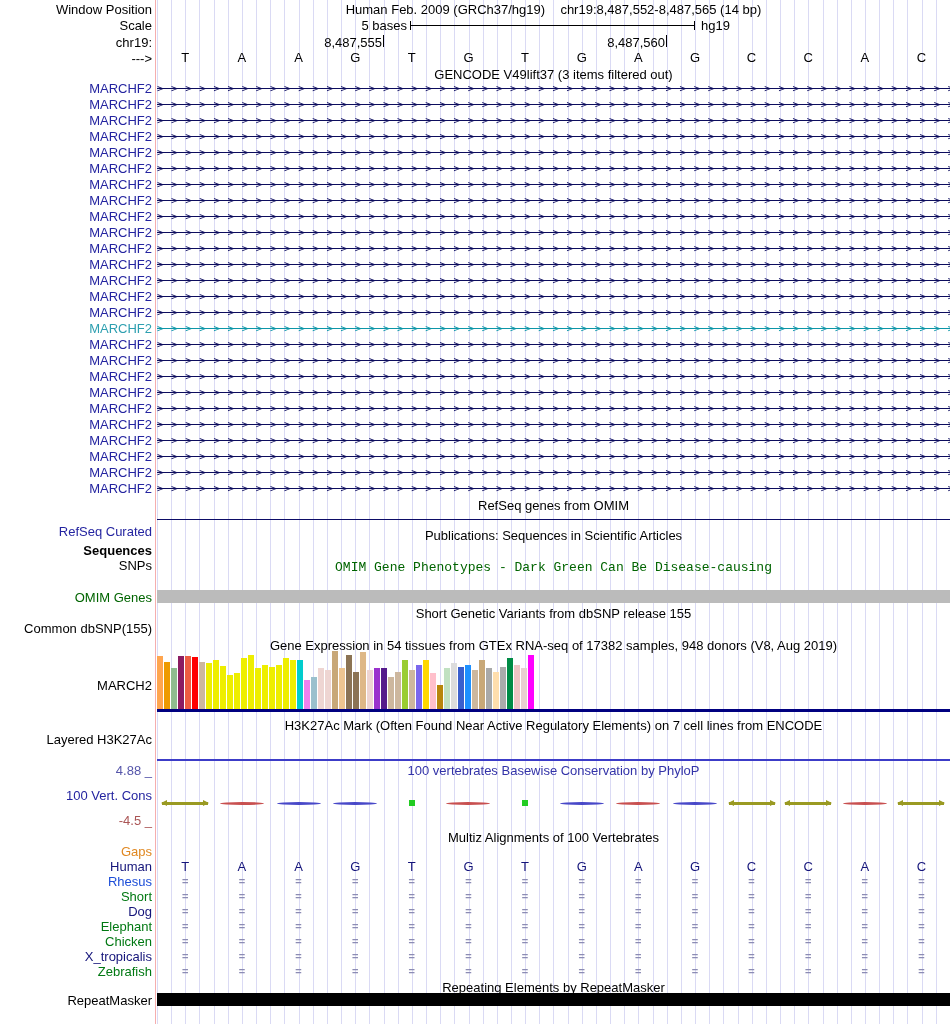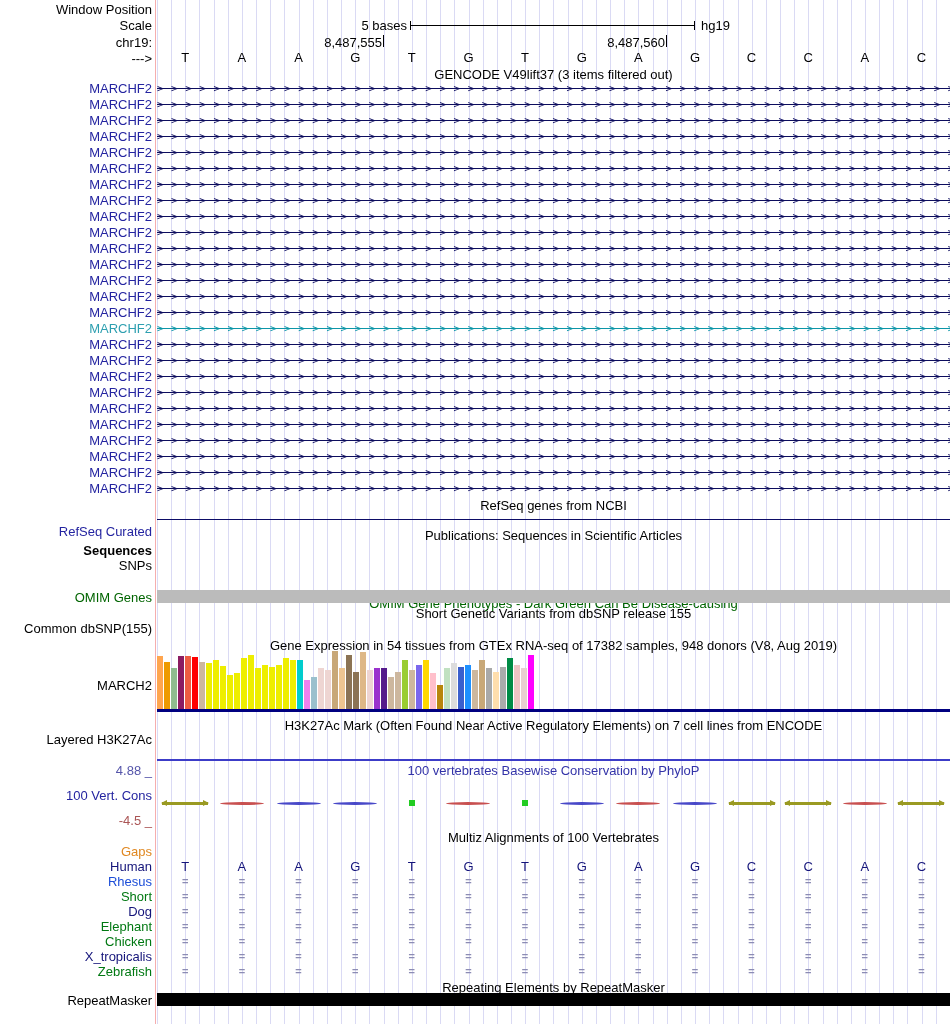--- a/index.html
+++ b/index.html
@@ -39,20 +39,25 @@
   .hdr-center { position:absolute; left:157px; width:793px; text-align:center; white-space:nowrap; }
 </style>
 </head>
 <body>
 
 <div id="canvas">
   <div class="grid"></div>
   <div class="pink-line"></div>
 
   <div class="llabel" style="top:2px">Window Position</div>
+  <div class="hdr-center" style="top:2px">
+    <span>Human Feb. 2009 (GRCh37/hg19)</span>
+    <span style="display:inline-block;width:8px"></span>
+    <span>chr19:8,487,552-8,487,565 (14 bp)</span>
+  </div>
 
   <div class="llabel" style="top:18px">Scale</div>
   <div style="position:absolute; right:543px; top:18px; height:15px; line-height:15px;">5 bases</div>
   <div class="scalebar" style="left:410px; top:21px; width:283px;"></div>
   <div style="position:absolute; left:701px; top:18px; height:15px; line-height:15px;">hg19</div>
 
   <div class="llabel" style="top:35px">chr19:</div>
   <div class="coordgrp" style="right:566px">
     <span>8,487,555</span>
       <span class="cordtick"></span>
@@ -75,23 +80,23 @@
       <span class="seq-cell">A</span>
       <span class="seq-cell">G</span>
       <span class="seq-cell">C</span>
       <span class="seq-cell">C</span>
       <span class="seq-cell">A</span>
       <span class="seq-cell">C</span>
     </div>
 
   <div id="titles">
       <div class="title" style="top: 67px; color: rgb(0, 0, 0);">GENCODE V49lift37 (3 items filtered out)</div>
-      <div class="title" style="top: 498px; color: rgb(0, 0, 0);">RefSeq genes from NCBI</div>
+      <div class="title" style="top: 498px; color: rgb(0, 0, 0);">RefSeq genes from OMIM</div>
       <div class="title" style="top: 528px; color: rgb(0, 0, 0);">Publications: Sequences in Scientific Articles</div>
-      <div class="title" style="top: 596px; color: rgb(0, 100, 0);">OMIM Gene Phenotypes - Dark Green Can Be Disease-causing</div>
+      <div class="title" style="top: 560px; color: rgb(0, 100, 0); font-family: Liberation Mono, monospace;">OMIM Gene Phenotypes - Dark Green Can Be Disease-causing</div>
       <div class="title" style="top: 606px; color: rgb(0, 0, 0); text-align: center;">Short Genetic Variants from dbSNP release 155</div>
       <div class="title" style="top: 638px; color: rgb(0, 0, 0);">Gene Expression in 54 tissues from GTEx RNA-seq of 17382 samples, 948 donors (V8, Aug 2019)</div>
       <div class="title" style="top: 718px; color: rgb(0, 0, 0);">H3K27Ac Mark (Often Found Near Active Regulatory Elements) on 7 cell lines from ENCODE</div>
       <div class="title" style="top: 763px; color: rgb(51, 51, 168);">100 vertebrates Basewise Conservation by PhyloP</div>
       <div class="title" style="top: 830px; color: #000000;">Multiz Alignments of 100 Vertebrates</div>
       <div class="title" style="top: 980px; color: rgb(0, 0, 0);">Repeating Elements by RepeatMasker</div>
     </div>
   <div id="labels">
       <div class="llabel" style="top: 524px; color: rgb(36, 36, 160);">RefSeq Curated</div>
       <div class="llabel" style="top: 543px; color: rgb(0, 0, 0); font-weight: bold;">Sequences</div>

